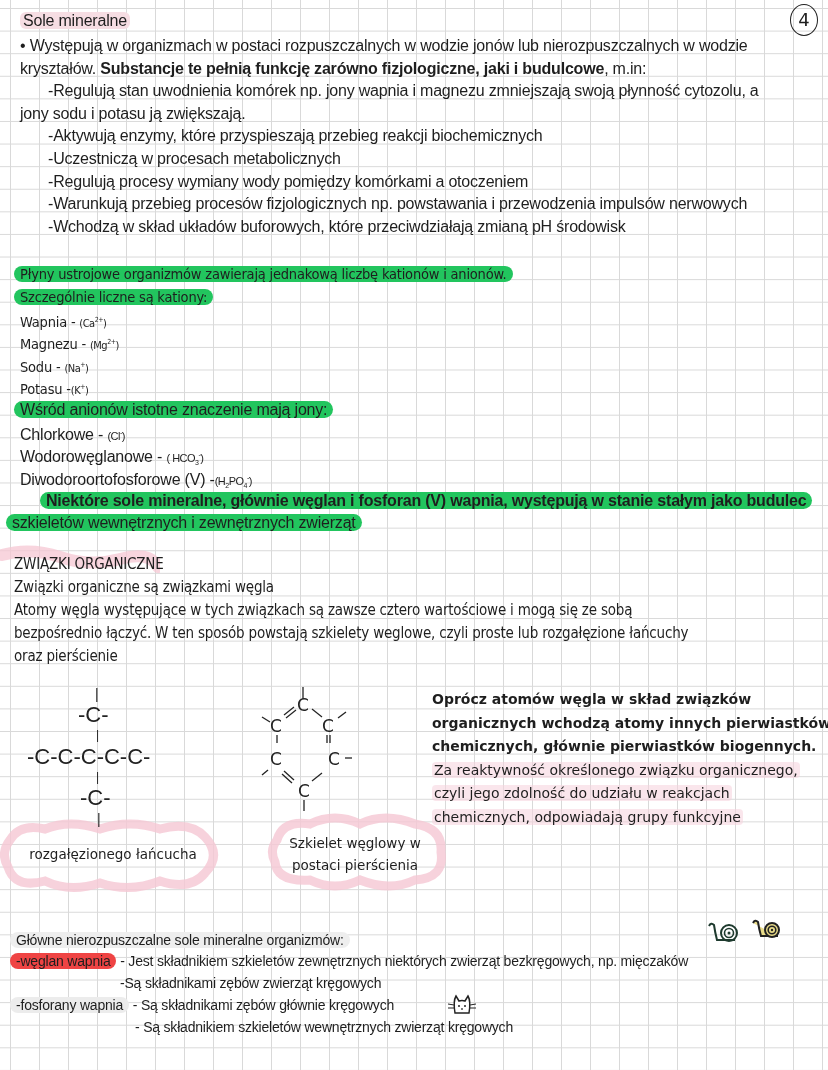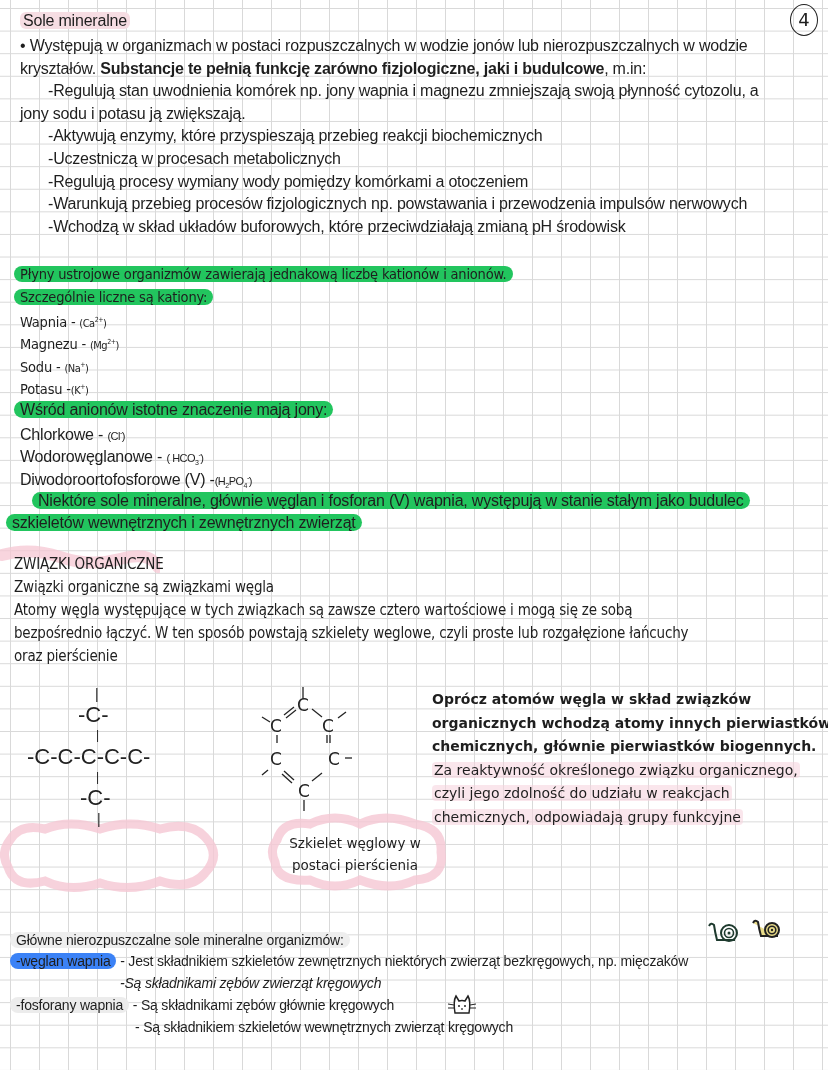--- a/index.html
+++ b/index.html
@@ -75,21 +75,21 @@
 <div class="abs t narrow" style="left:20px; top:422px;">
   <span>Chlorkowe - </span><span class="ion"><span>(Cl</span><sup>-</sup><span>)</span></span>
 </div>
 <div class="abs t narrow" style="left:20px; top:444px;">
   <span>Wodorowęglanowe - </span><span class="ion"><span>( HCO</span><sub>3</sub><sup>-</sup><span>)</span></span>
 </div>
 <div class="abs t narrow" style="left:20px; top:467px;">
   <span>Diwodoroortofosforowe (V) -</span><span class="ion"><span>(H</span><sub>2</sub><span>PO</span><sub>4</sub><sup>-</sup><span>)</span></span>
 </div>
 
-<div class="abs t narrow" style="left:32px; top:490px;">
+<div class="abs t narrow" style="left:40px; top:490px;font-weight:bold;">
   <span class="hl-gray">Niektóre sole mineralne, głównie węglan i fosforan (V) wapnia, występują w stanie stałym jako budulec</span>
 </div>
 <div class="abs t narrow" style="left:6px; top:512px;">
   <span class="hl-gray">szkieletów wewnętrznych i zewnętrznych zwierząt</span>
 </div>
 
 <svg class="blob" style="left:0; top:545px;" width="160" height="32">
   <path d="M2,10 Q30,2 60,12 T120,14 T158,22" stroke="#f5c7d3" stroke-width="12" fill="none" stroke-linecap="round" opacity="0.75"></path>
 </svg>
 <div class="abs t" style="left:14px; top:553px; font-size:15px;">ZWIĄZKI ORGANICZNE</div>
@@ -135,20 +135,21 @@
     <text x="47" y="26">C</text>
     <text x="20" y="47">C</text>
     <text x="72" y="47">C</text>
     <text x="20" y="80">C</text>
     <text x="78" y="80">C</text>
     <text x="48" y="112">C</text>
   </g>
 </svg>
 
 <div class="abs cap" style="left:8px; top:843px; width:210px;">
+  <div>rozgałęzionego łańcucha</div>
 </div>
 <div class="abs cap" style="left:280px; top:832px; width:150px;">
   <div>Szkielet węglowy w</div>
   <div>postaci pierścienia</div>
 </div>
 
 <div class="abs right-block" style="left:432px; top:688px;">
   <div class="bold">Oprócz atomów węgla w skład związków</div>
   <div class="bold">organicznych wchodzą atomy innych pierwiastków</div>
   <div class="bold">chemicznych, głównie pierwiastków biogennych.</div>
@@ -172,23 +173,23 @@
 <div class="abs" style="left:750px; top:918px;">
   <svg width="34" height="26" viewBox="0 0 34 26">
     <path d="M3,5 Q5,1 8,4 Q9,11 11,18 L28,18" stroke="#222" stroke-width="2" fill="#e9dc8a"></path>
     <circle cx="22" cy="12" r="7" stroke="#222" stroke-width="2" fill="#e9dc8a"></circle>
     <circle cx="22" cy="12" r="3.8" stroke="#222" stroke-width="1.6" fill="none"></circle>
     <circle cx="22" cy="12" r="1.2" fill="#222"></circle>
   </svg>
 </div>
 
 <div class="abs t narrow" style="left:10px; top:950px; font-size:14px;">
-  <span class="hl-gray" style="background:#3b82f6;">-węglan wapnia</span><span> - Jest składnikiem szkieletów zewnętrznych niektórych zwierząt bezkręgowych, np. mięczaków</span>
-</div>
-<div class="abs t narrow" style="left:120px; top:972px; font-size:14px;font-style:italic;">-Są składnikami zębów zwierząt kręgowych</div>
+  <span class="hl-gray" style="background:#ef4444;">-węglan wapnia</span><span> - Jest składnikiem szkieletów zewnętrznych niektórych zwierząt bezkręgowych, np. mięczaków</span>
+</div>
+<div class="abs t narrow" style="left:120px; top:972px; font-size:14px;">-Są składnikami zębów zwierząt kręgowych</div>
 
 <div class="abs t narrow" style="left:10px; top:994px; font-size:14px;">
   <span class="hl-gray" style="background:#ececec;">-fosforany wapnia</span><span> - Są składnikami zębów głównie kręgowych</span>
 </div>
 <div class="abs" style="left:447px; top:993px;">
   <svg width="30" height="24" viewBox="0 0 30 24">
     <path d="M8,20 Q6,8 9,3 L12,8 Q15,7 18,8 L21,3 Q24,8 22,20 Z" stroke="#222" stroke-width="1.5" fill="#fff"></path>
     <circle cx="12" cy="13" r="1" fill="#222"></circle>
       <circle cx="18" cy="13" r="1" fill="#222"></circle>
     <line x1="15" y1="15" x2="15" y2="17" stroke="#222" stroke-width="1.2"></line>

